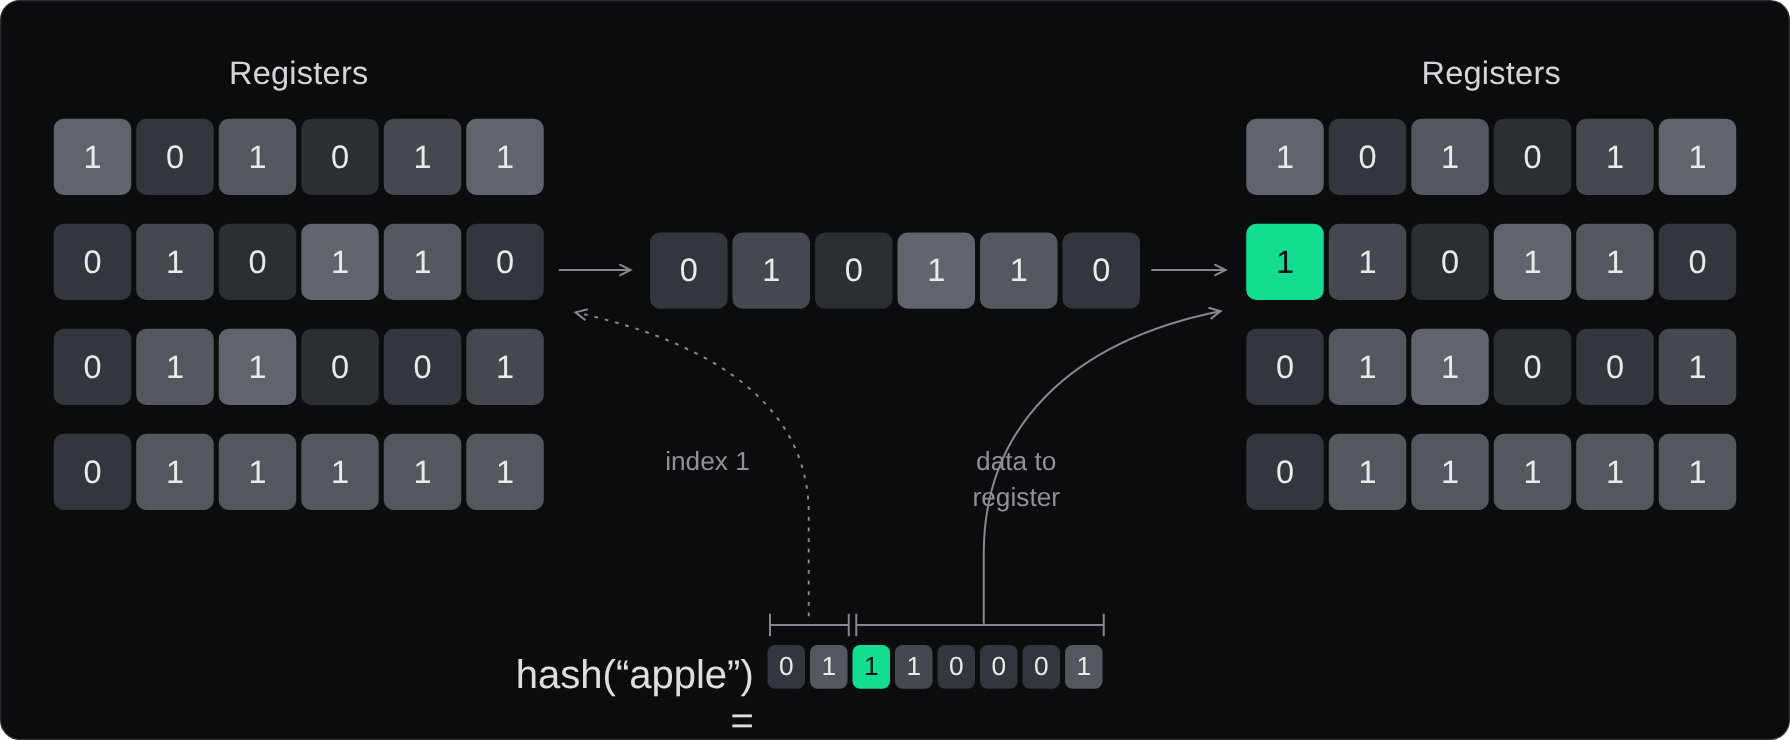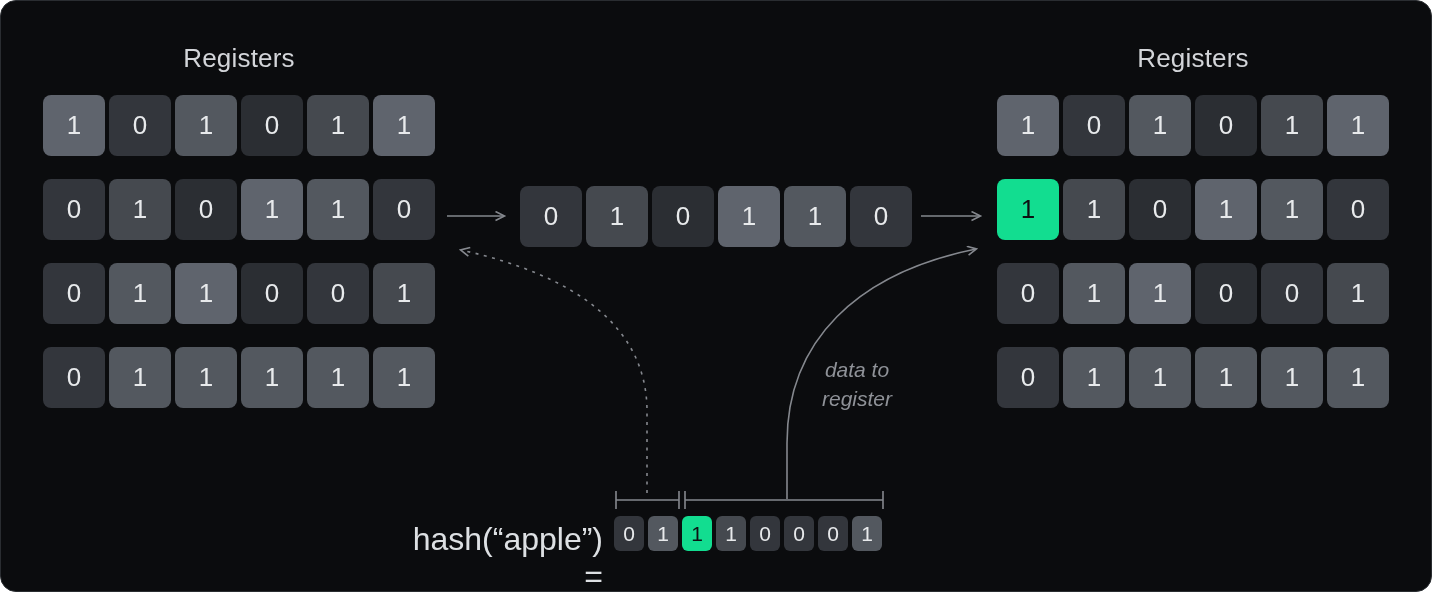--- a/index.html
+++ b/index.html
@@ -16,21 +16,21 @@
     grid-auto-rows:61px;column-gap:4px;row-gap:23px;}
   #left-grid{left:42px;top:94px;}
   #right-grid{left:996px;top:94px;}
   #merged-row{left:519px;top:185px;}
   .cell{display:flex;align-items:center;justify-content:center;border-radius:8px;
     font-size:26px;color:var(--cell_text);}
   .cell.green{color:var(--green_text);}
   .note{position:absolute;top:354px;width:220px;text-align:center;
     font-size:21px;line-height:29px;color:var(--label_text);}
   #reg-index-note{left:455px;}
-  #agg-note{left:746px;font-style:italic;}
+  #agg-note{left:702px;}
   #hash-label{position:absolute;top:520px;left:392px;width:210px;text-align:right;
     font-size:32px;color:var(--hash_text);}
   #hash-bits{position:absolute;left:613px;top:515px;display:flex;gap:4px;}
   .bit{width:30px;height:35px;border-radius:6px;display:flex;align-items:center;
     justify-content:center;font-size:21px;color:var(--cell_text);}
   .bit.green{color:var(--green_text);}
   #connectors{position:absolute;left:0;top:0;width:1430px;height:590px;pointer-events:none;}
   .stroke{stroke:var(--arrow);fill:none;stroke-width:1.6px;}
   .dashed{stroke-dasharray:3 5.5;}
 </style>
@@ -111,20 +111,21 @@
     </defs>
     <path class="stroke" d="M446 215 H503" marker-end="url(#ah)"></path>
     <path class="stroke" d="M920 215 H979" marker-end="url(#ah)"></path>
     <path class="stroke" d="M786 498 L786 442 C786 340 856 272 975 248" marker-end="url(#ah)"></path>
     <path class="stroke dashed" d="M646 492 L646 410 C646 326 574 274 460 249" marker-end="url(#ah)"></path>
     <path class="stroke" d="M615 490 V508 M615 499 H678 M678 490 V508"></path>
     <path class="stroke" d="M684 490 V508 M684 499 H882 M882 490 V508"></path>
   </svg>
 
   <div class="note" id="reg-index-note">
+    <div>index 1</div>
   </div>
   <div class="note" id="agg-note">
     <div>data to</div>
     <div>register</div>
   </div>
 
   <div id="hash-label">hash(“apple”) =</div>
   <div id="hash-bits">
       <div class="bit" style="background: rgb(51, 54, 60);">0</div>
       <div class="bit" style="background: rgb(83, 88, 95);">1</div>

